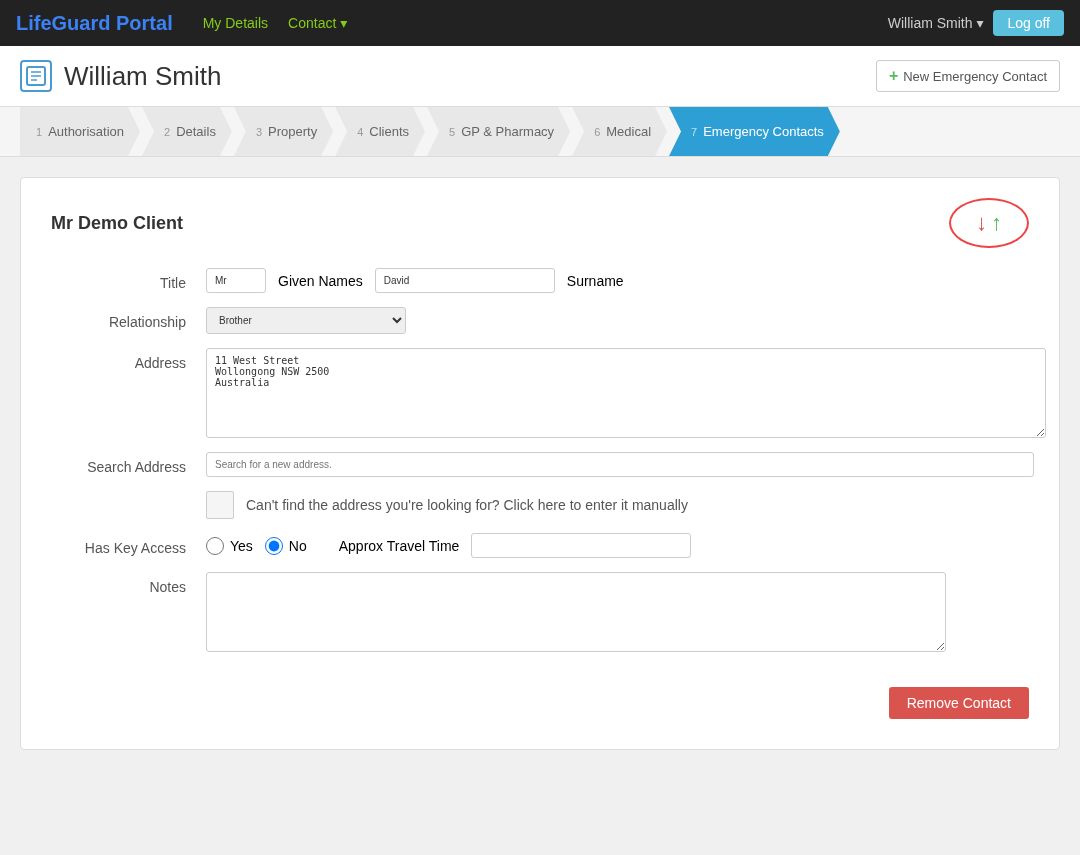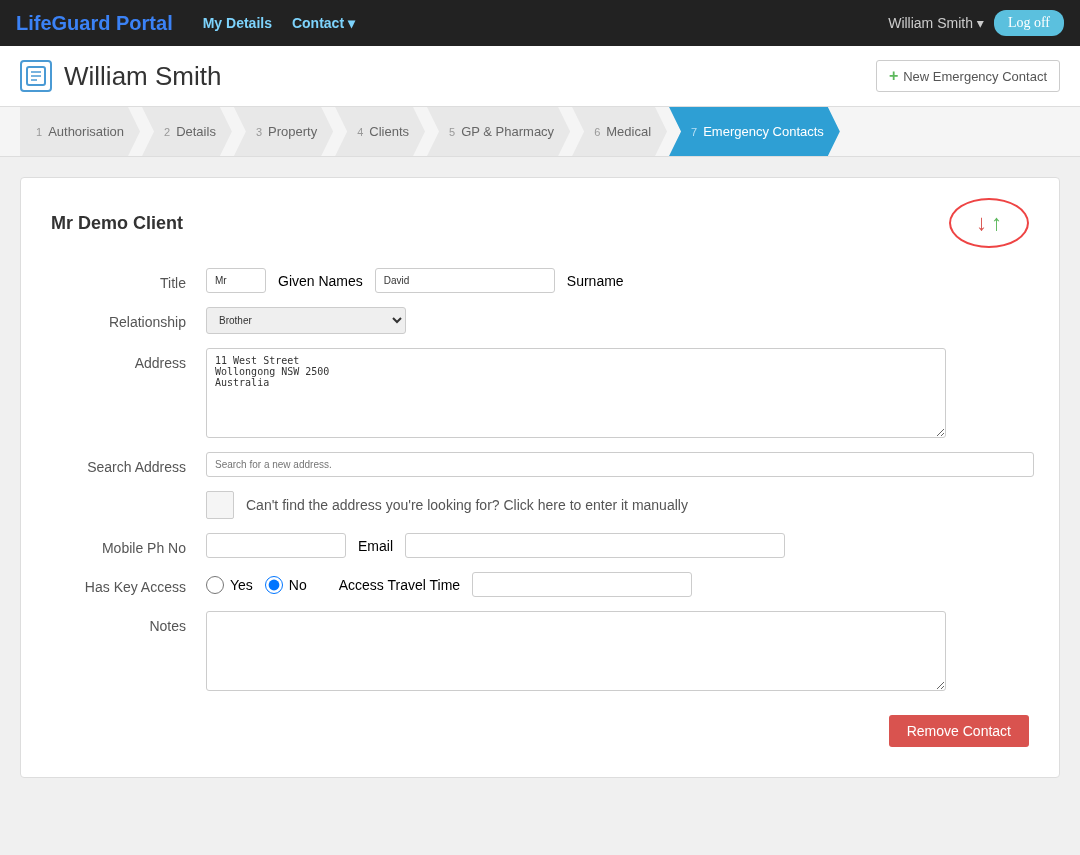--- a/index.html
+++ b/index.html
@@ -9,33 +9,32 @@
     .navbar {
       background: #222;
       color: #fff;
       height: 46px;
       display: flex;
       align-items: center;
       padding: 0 16px;
     }
     .navbar-brand { font-size: 20px; font-weight: bold; color: #3b82f6; margin-right: 30px; }
     .navbar-links { display: flex; gap: 20px; flex: 1; }
-    .navbar-link { color: #7dd3fc; font-size: 14px; cursor: pointer; font-weight: bold; }
+    .navbar-link { color: #84cc16; font-size: 14px; cursor: pointer; }
     .navbar-right { display: flex; align-items: center; gap: 10px; }
     .navbar-user { color: #ccc; font-size: 14px; cursor: pointer; }
     .navbar-user::after { content: ' ▾'; }
     .btn-logout {
       background: #5bc0de;
       color: #fff;
       border: none;
       padding: 5px 14px;
-      border-radius: 12px;
+      border-radius: 4px;
       cursor: pointer;
       font-size: 14px;
-      font-family: Liberation Serif, serif;
     }
 
     
     .page-header {
       background: #fff;
       border-bottom: 1px solid #ddd;
       padding: 14px 20px;
       display: flex;
       align-items: center;
       justify-content: space-between;
@@ -147,21 +146,21 @@
       padding: 6px 8px;
       font-size: 10px;
       color: #333;
       outline: none;
     }
 
     .input-title { width: 60px; }
     .input-given-names { width: 180px; }
     .input-surname { width: 220px; }
     .select-relationship { width: 200px; }
-    .textarea-address { width: 740px; height: 90px; resize: vertical; }
+    .textarea-address { width: 840px; height: 90px; resize: vertical; }
     .input-search-address { width: 828px; }
     .input-phone { width: 140px; }
     .input-business { width: 170px; }
     .input-pager { width: 150px; }
     .input-mobile { width: 140px; }
     .input-email { width: 380px; }
     .input-travel { width: 220px; }
     .textarea-notes { width: 740px; height: 80px; resize: vertical; }
 
     .manual-address-row {
@@ -187,21 +186,21 @@
     
     .btn-remove {
       background: #d9534f;
       color: #fff;
       border: none;
       padding: 8px 18px;
       border-radius: 3px;
       cursor: pointer;
       font-size: 14px;
       float: right;
-      margin-top: 10px;
+      margin-top: 21px;
     }
 
     .clearfix::after { content: ''; display: table; clear: both; }
   </style>
 </head>
 <body>
 
 <nav class="navbar">
   <span class="navbar-brand">LifeGuard Portal</span>
   <div class="navbar-links">
@@ -316,41 +315,33 @@
         <input type="text" class="input-search-address" placeholder="Search for a new address." style="">
       </div>
     </div>
 
     <div class="manual-address-row">
       <div class="checkbox-manual"></div>
       <span class="manual-text">Can't find the address you're looking for? Click here to enter it manually</span>
     </div>
 
 
-    <div class="form-row">
-      <div class="form-label">Mobile Ph No</div>
-      <div class="form-controls">
-        <input type="text" class="input-mobile" value="" style="">
-        <label>Email</label>
-        <input type="text" class="input-email" value="" style="">
-      </div>
-    </div>
 
     <div class="form-row">
       <div class="form-label">Has Key Access</div>
       <div class="form-controls">
         <div class="radio-group">
           <input type="radio" name="key_access" id="key_yes" style="">
           <label for="key_yes">Yes</label>
         </div>
         <div class="radio-group">
           <input type="radio" name="key_access" id="key_no" checked="" style="">
           <label for="key_no">No</label>
         </div>
-        <label style="margin-left:20px;">Access Travel Time</label>
+        <label style="margin-left:20px;">Approx Travel Time</label>
         <input type="text" class="input-travel" value="" style="">
       </div>
     </div>
 
     <div class="form-row">
       <div class="form-label">Notes</div>
       <div class="form-controls">
         <textarea class="textarea-notes" style=""></textarea>
       </div>
     </div>

